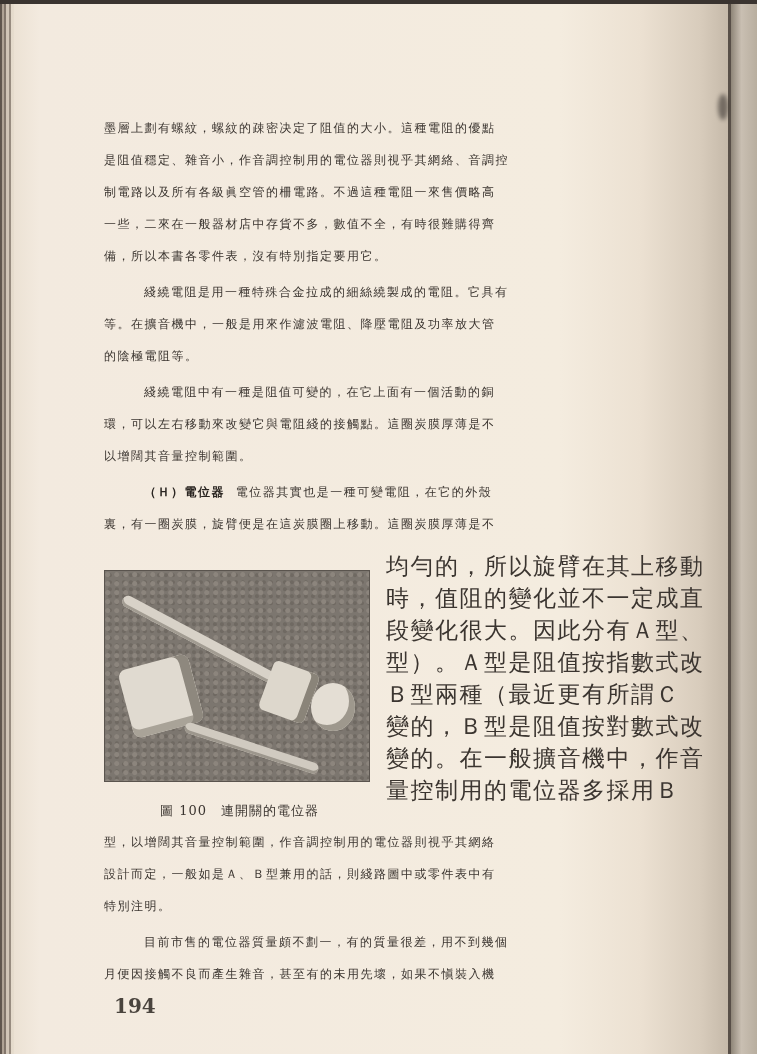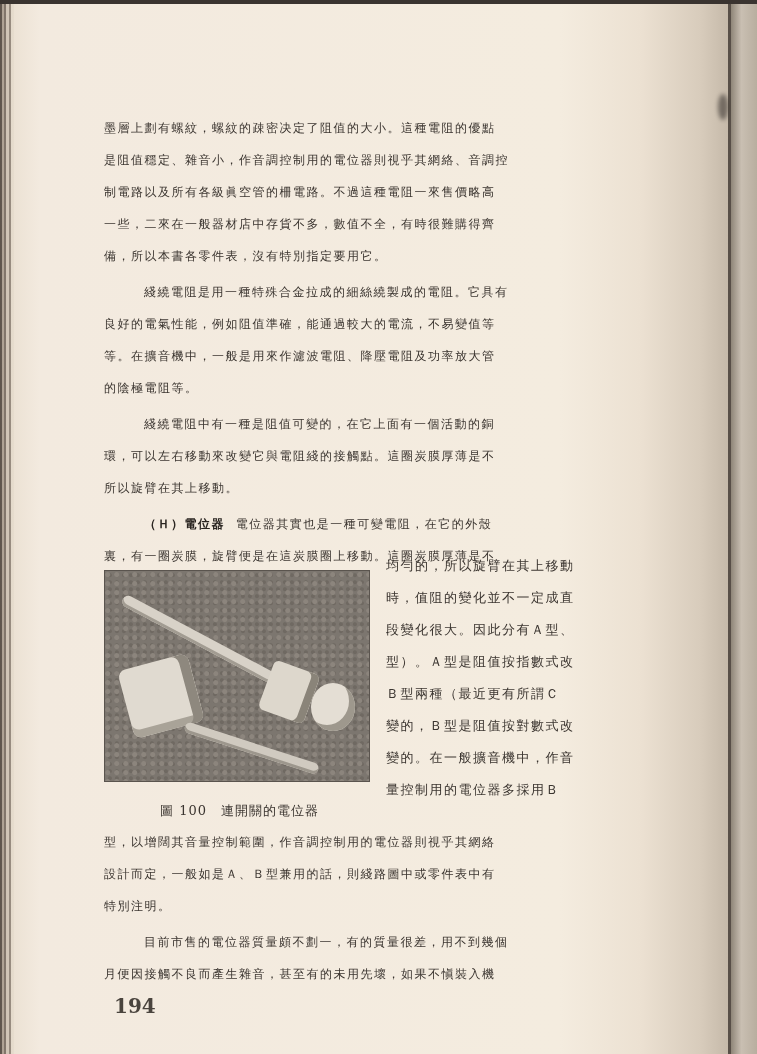--- a/index.html
+++ b/index.html
@@ -65,21 +65,21 @@
   .knob {
     position:absolute; left:206px; top:112px; width:44px; height:48px;
     background:#e4ded4; border-radius:50%;
     box-shadow: inset -6px -6px 0 #9e988d;
   }
   .caption {
     position:absolute; left:160px; top:798px; font-size:13px; color:#3b3530; letter-spacing:1px;
   }
   .wrap-col {
     position:absolute; left:386px; top:546px; width:264px;
-    color:#3b3530; font-size:13px; letter-spacing:1.5px;
+    color:#3b3530; font-size:23px; letter-spacing:1.5px;
   }
   .page-num {
     position:absolute; left:114px; top:990px; font-size:20px; font-weight:bold; color:#4a443e;
     font-family: "DejaVu Serif", serif;
   }
   .smudge {
     position:absolute; left:718px; top:90px; width:10px; height:26px; border-radius:50%;
     background:#3a3430; opacity:.6; filter:blur(2px);
   }
 </style>
@@ -92,27 +92,26 @@
   <div class="spine-line"></div>
 
   <div class="text-block">
     <div class="line">墨層上劃有螺紋，螺紋的疎密决定了阻值的大小。這種電阻的優點</div>
     <div class="line">是阻值穩定、雜音小，作音調控制用的電位器則視乎其網絡、音調控</div>
     <div class="line">制電路以及所有各級眞空管的柵電路。不過這種電阻一來售價略高</div>
     <div class="line">一些，二來在一般器材店中存貨不多，數值不全，有時很難購得齊</div>
     <div class="line">備，所以本書各零件表，沒有特別指定要用它。</div>
 
     <div class="line indent para-gap">綫繞電阻是用一種特殊合金拉成的細絲繞製成的電阻。它具有</div>
-    <div class="line">良好的電氣性能，例如阻值準確，能通過較大的電流，不易變值等</div>
     <div class="line">等。在擴音機中，一般是用來作濾波電阻、降壓電阻及功率放大管</div>
     <div class="line">的陰極電阻等。</div>
 
     <div class="line indent para-gap">綫繞電阻中有一種是阻值可變的，在它上面有一個活動的銅</div>
     <div class="line">環，可以左右移動來改變它與電阻綫的接觸點。這圈炭膜厚薄是不</div>
-    <div class="line">所以旋臂在其上移動。</div>
+    <div class="line">以增闊其音量控制範圍。</div>
 
     <div class="line indent para-gap">
       <span class="bold">（Ｈ）電位器</span>&nbsp;&nbsp;<span>電位器其實也是一種可變電阻，在它的外殼</span>
     </div>
     <div class="line">裏，有一圈炭膜，旋臂便是在這炭膜圈上移動。這圈炭膜厚薄是不</div>
   </div>
 
   <div class="figure">
     <div class="rod1"></div>
     <div class="body1"></div>

